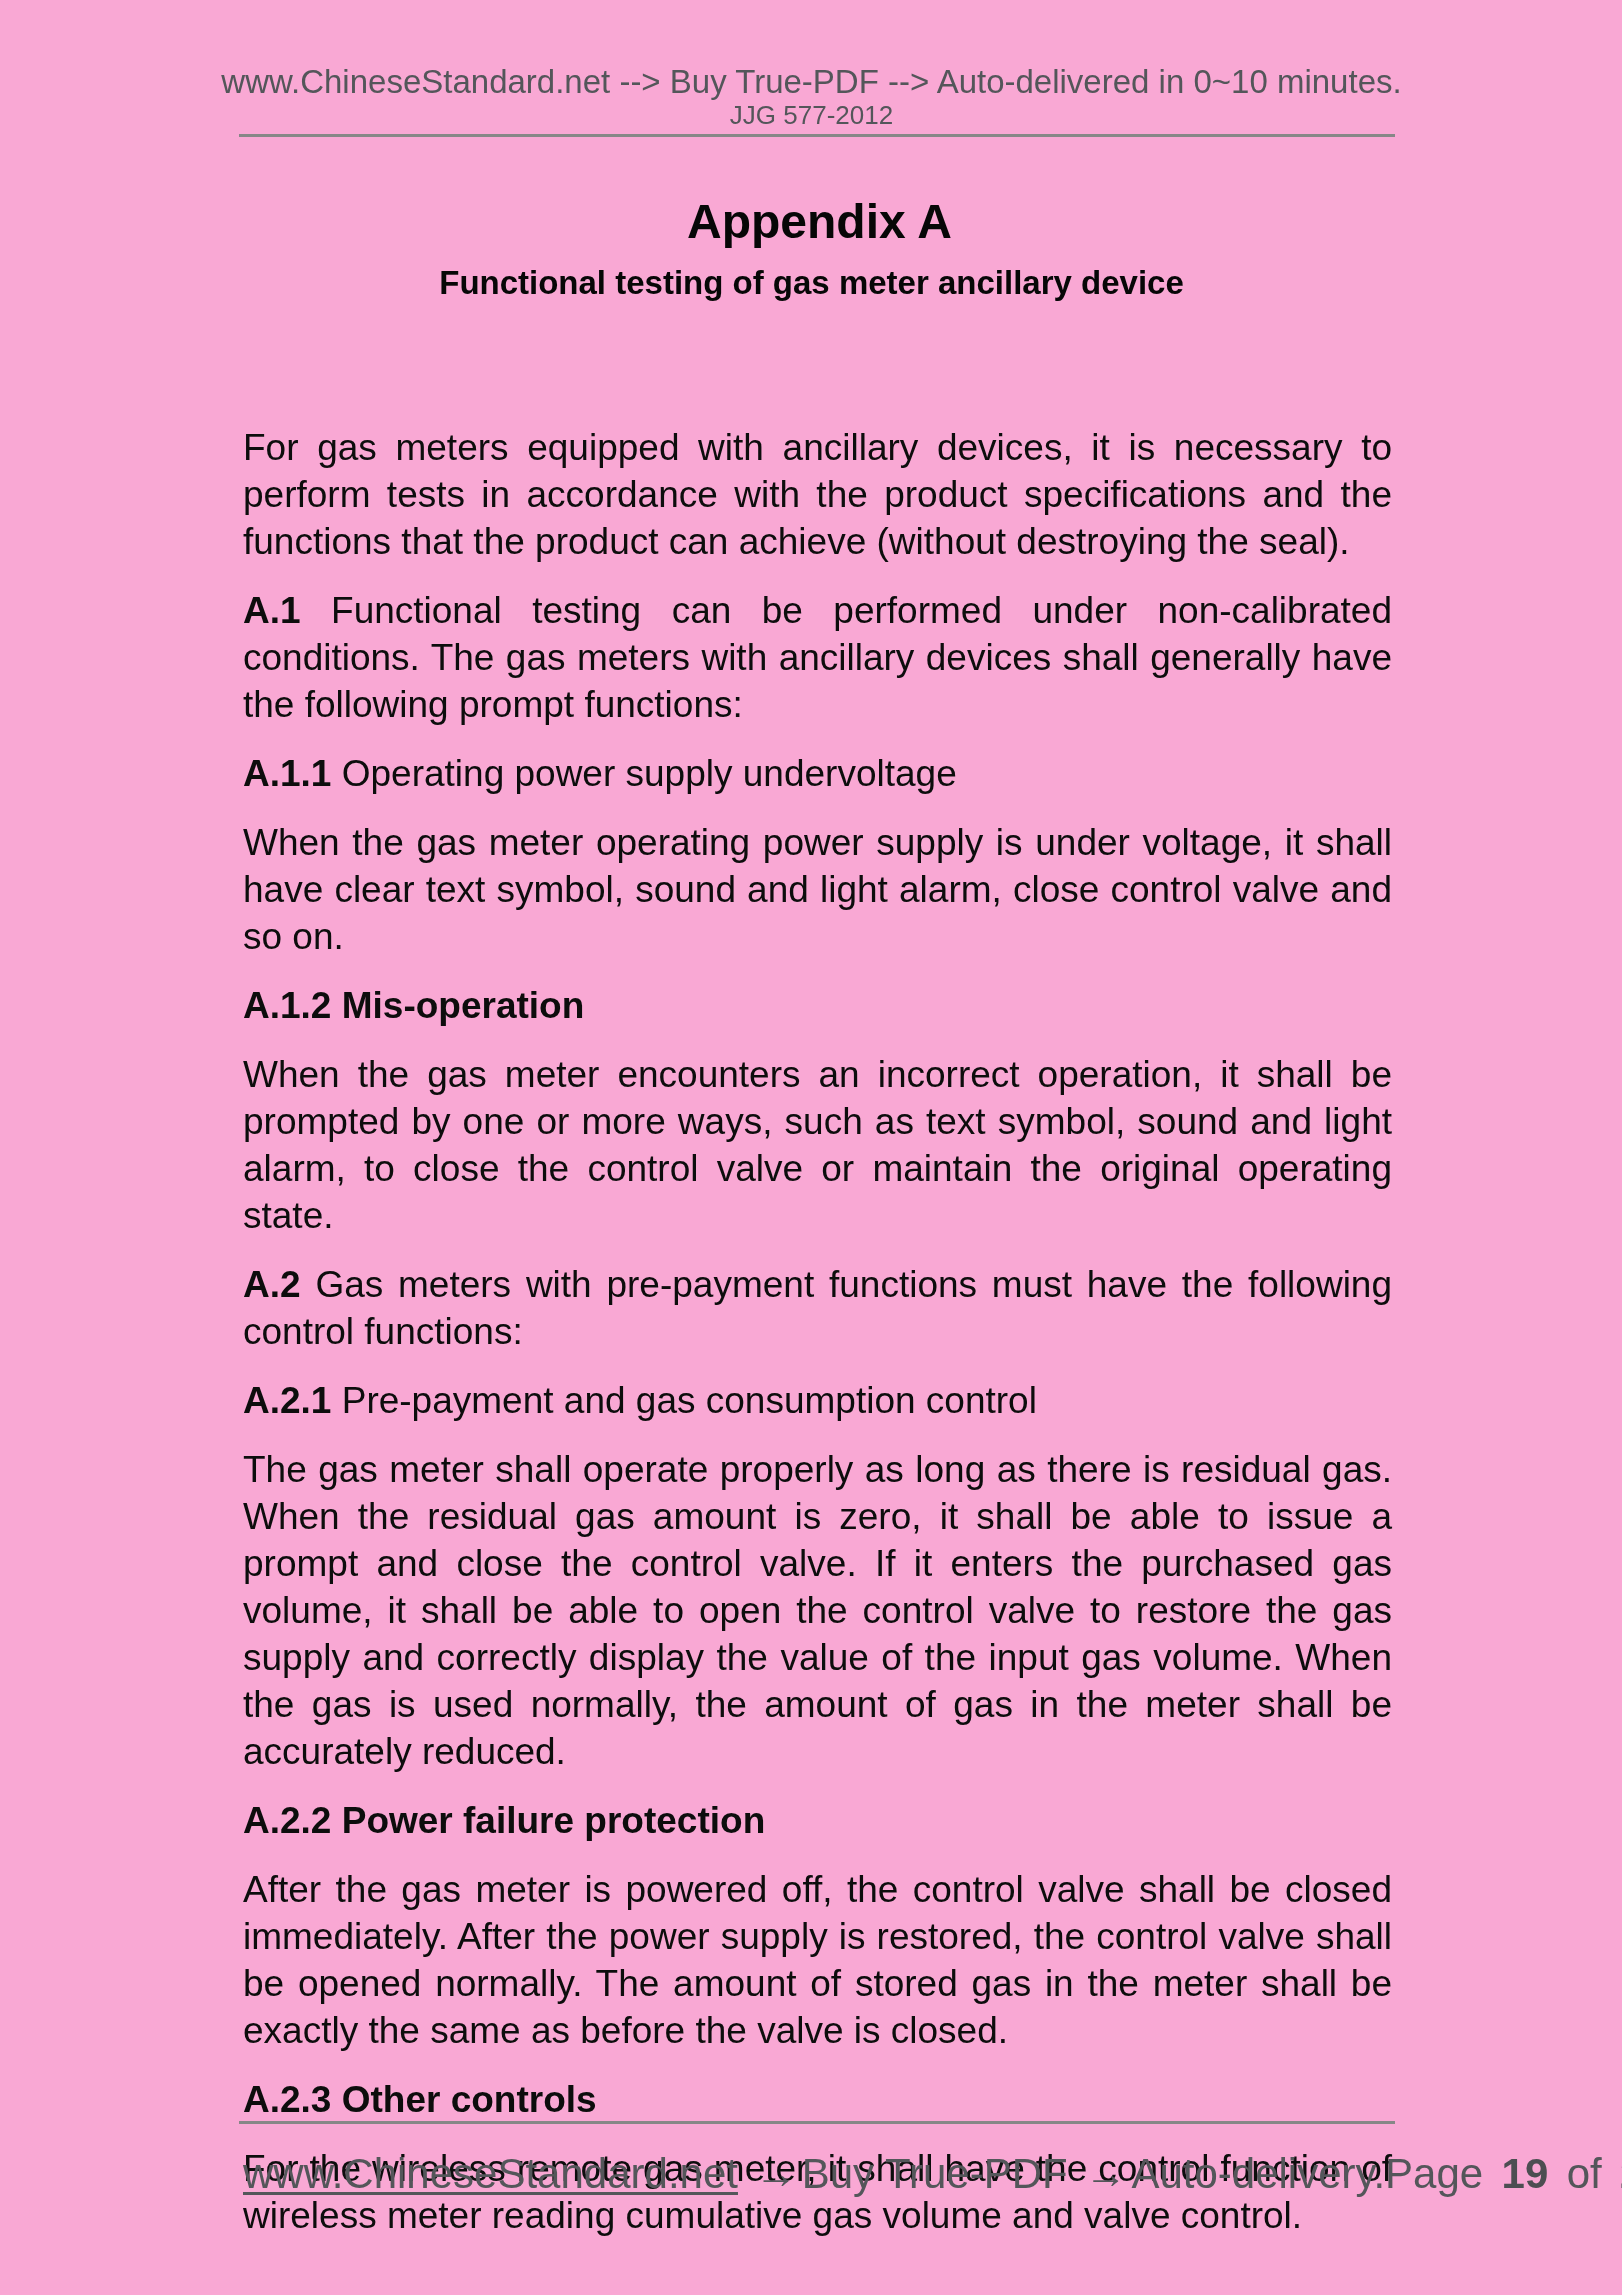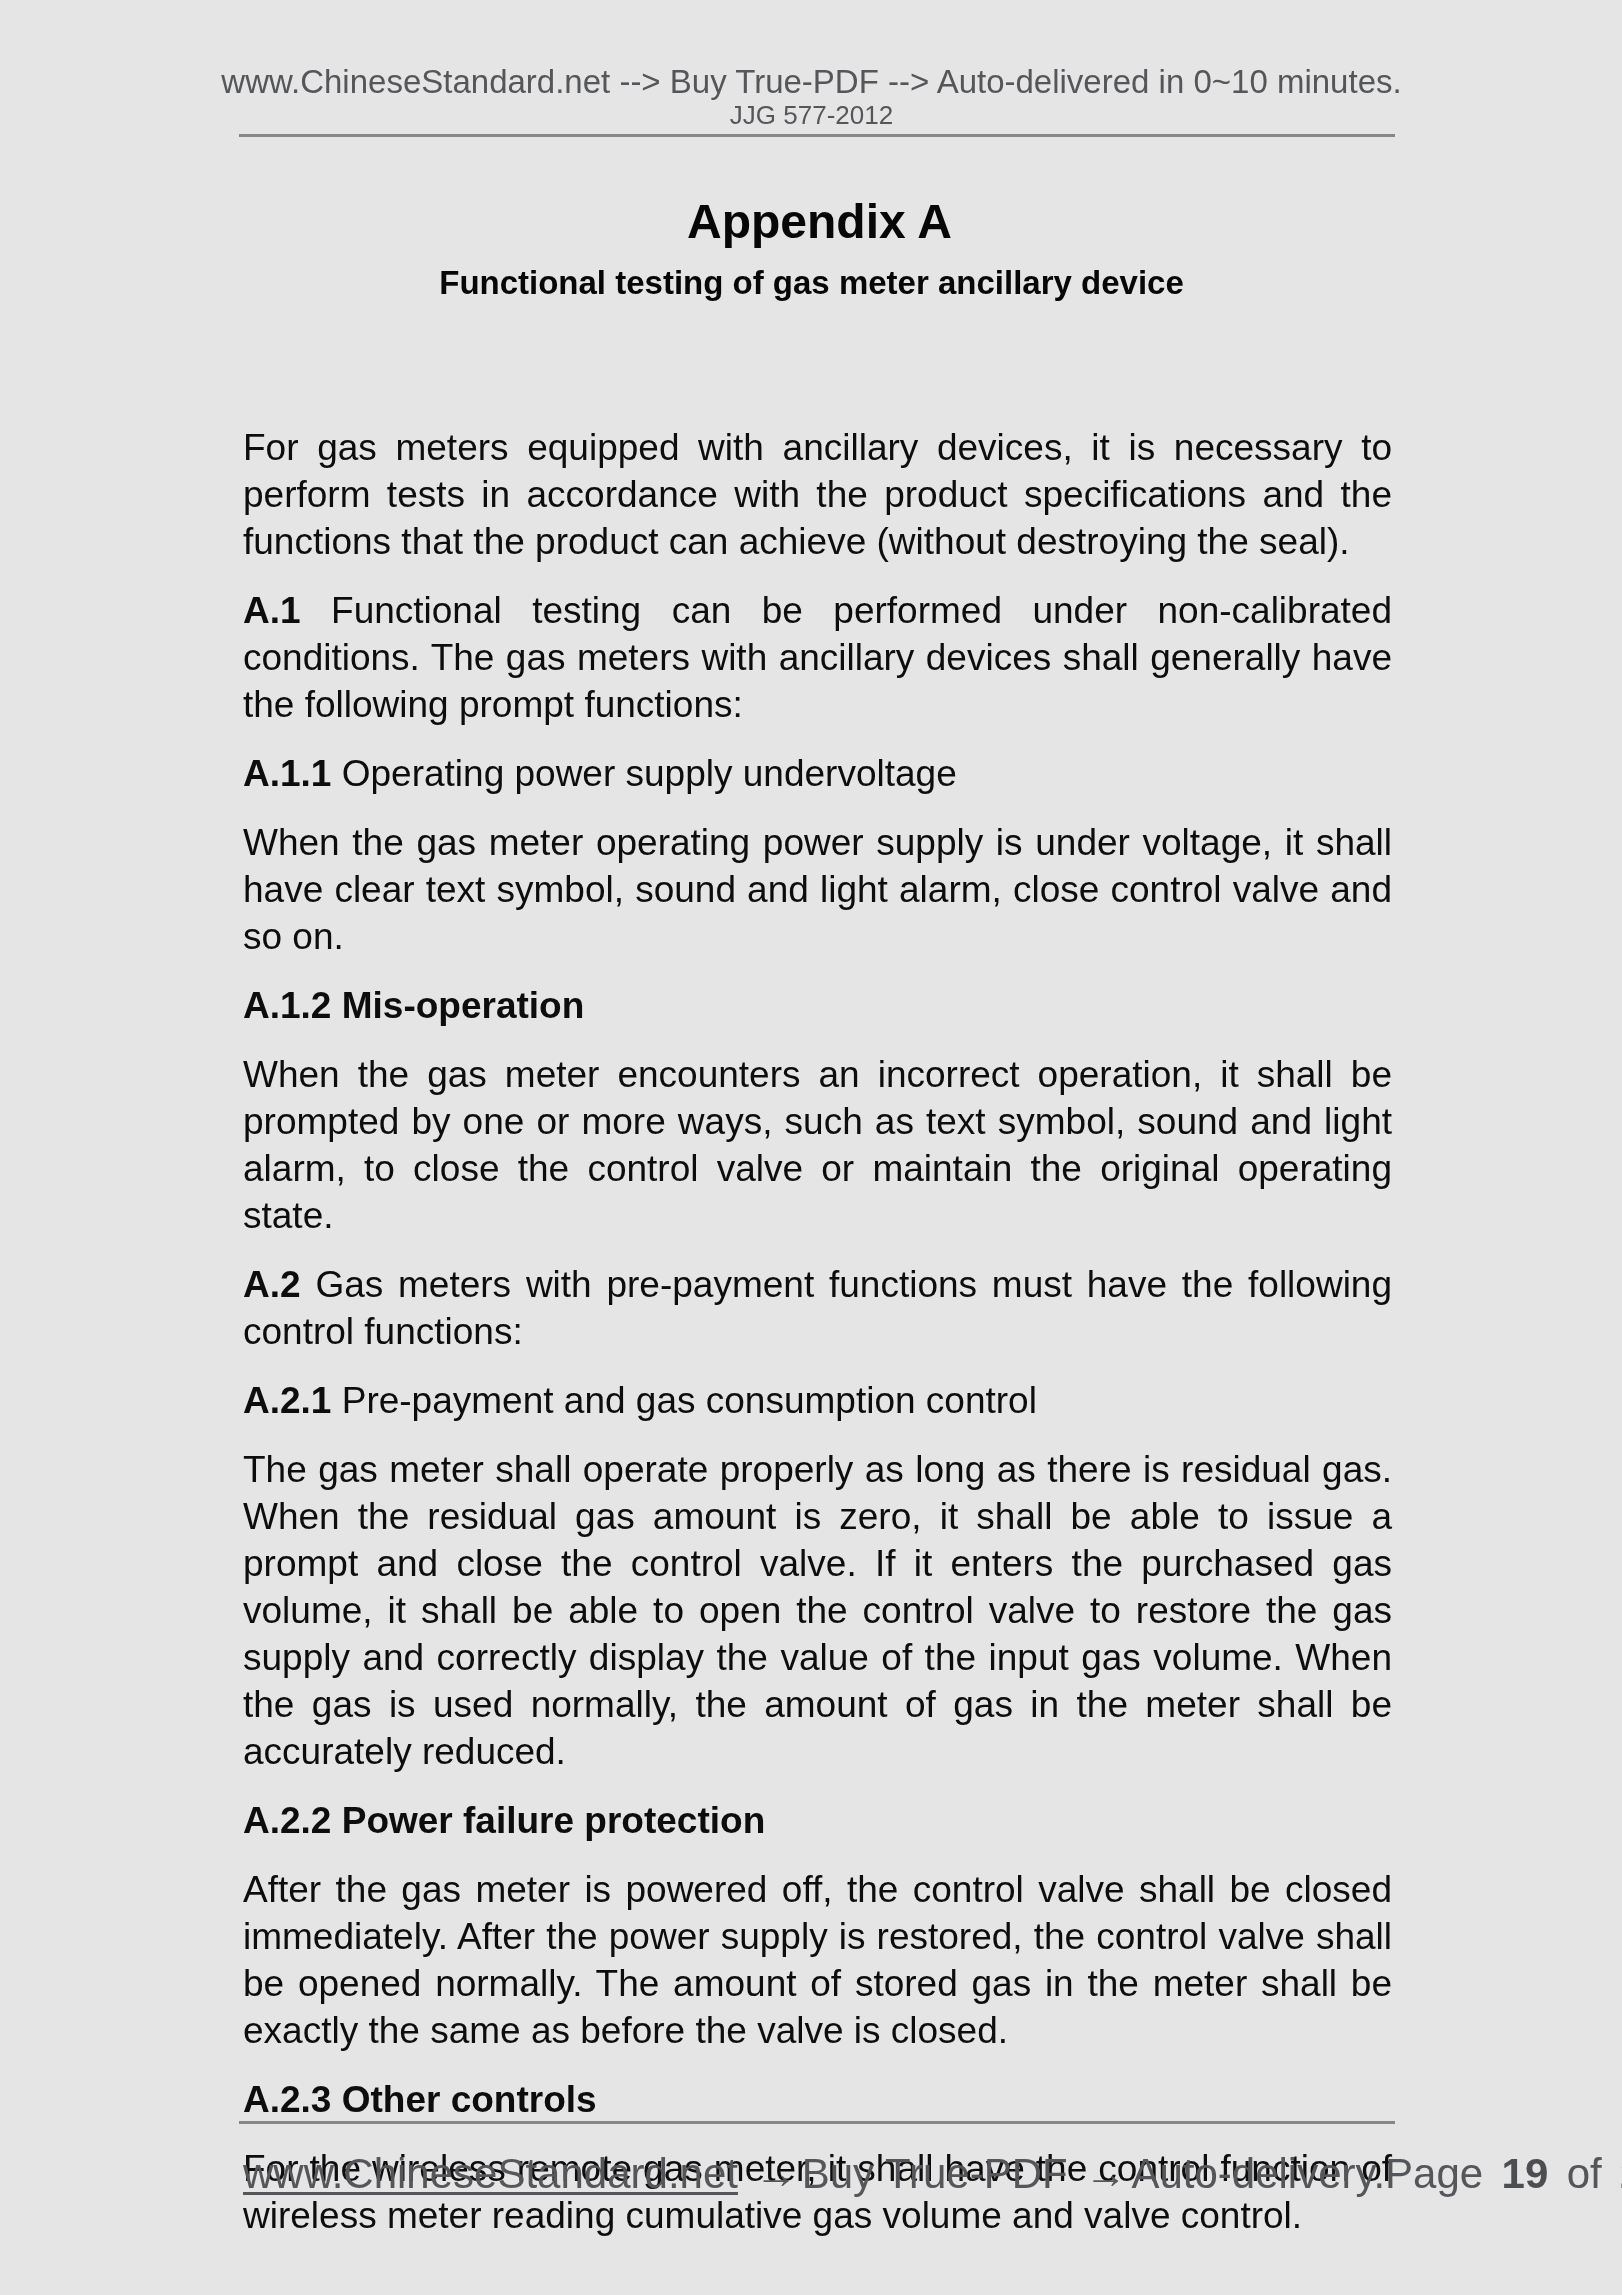--- a/index.html
+++ b/index.html
@@ -1,19 +1,19 @@
 <!DOCTYPE html>
 <html style="font-size:13.3px"><head>
 <meta charset="utf-8">
 <style>
   html,body{margin:0;padding:0;background:#ffffff;}
   .page{
     position:relative;
     width:1623px;height:2295px;
-    background:#e5e5e5;
+    background:#f9a8d4;
     font-family:"Liberation Sans",sans-serif;
     overflow:hidden;
   }
   .hdr{display:contents;}
   .banner{
     position:absolute;top:62px;left:0;width:100%;
     text-align:center;
     font-size:33px;line-height:40px;
     color:#54565a;
     white-space:nowrap;

